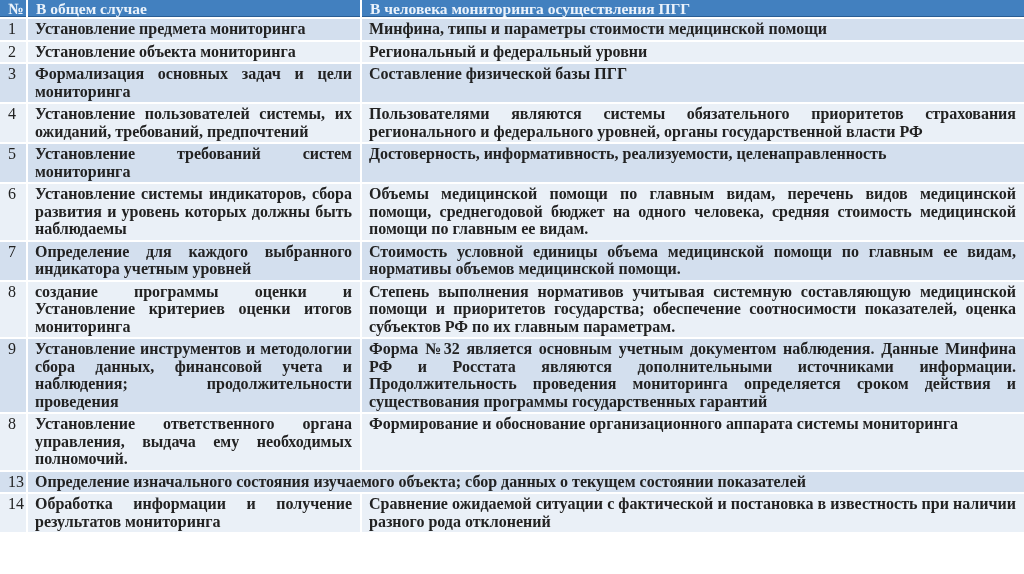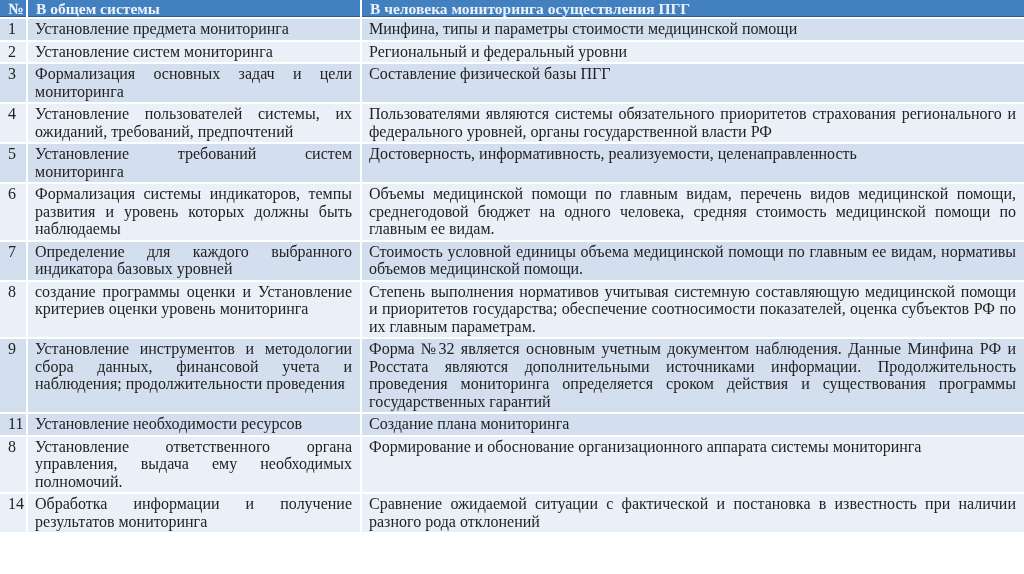--- a/index.html
+++ b/index.html
@@ -56,96 +56,96 @@
   }
   tbody td.num{
     padding-left:8px;
     padding-right:2px;
     text-align:left;
   }
   tbody td.general,
   tbody td.context,
   tbody td.full{
     text-align:justify;
+    font-weight:bold;
   }
   tbody tr.band-dark td{background:var(--band-dark);}
   tbody tr.band-light td{background:var(--band-light);}
 </style>
 </head>
 <body>
 
 <div class="slide">
   <table class="monitoring-table">
     <colgroup>
       <col class="c-num">
       <col class="c-general">
       <col class="c-context">
     </colgroup>
     <thead>
       <tr>
         <th>№</th>
-        <th>В общем системы</th>
+        <th>В общем случае</th>
         <th>В человека мониторинга осуществления ПГГ</th>
       </tr>
     </thead>
     <tbody id="table-body">
         <tr class="band-dark">
     <td class="num">1</td>
   <td class="general">Установление предмета мониторинга</td>
           <td class="context">Минфина, типы и параметры стоимости медицинской помощи</td>
         </tr>
         <tr class="band-light">
     <td class="num">2</td>
-  <td class="general">Установление систем мониторинга</td>
+  <td class="general">Установление объекта мониторинга</td>
           <td class="context">Региональный и федеральный уровни</td>
         </tr>
         <tr class="band-dark">
     <td class="num">3</td>
   <td class="general">Формализация основных задач и цели мониторинга</td>
           <td class="context">Составление физической базы ПГГ</td>
         </tr>
         <tr class="band-light">
     <td class="num">4</td>
   <td class="general">Установление пользователей системы, их ожиданий, требований, предпочтений</td>
           <td class="context">Пользователями являются системы обязательного приоритетов страхования регионального и федерального уровней, органы государственной власти РФ</td>
         </tr>
         <tr class="band-dark">
     <td class="num">5</td>
   <td class="general">Установление требований систем мониторинга</td>
           <td class="context">Достоверность, информативность, реализуемости, целенаправленность</td>
         </tr>
         <tr class="band-light">
     <td class="num">6</td>
-  <td class="general">Формализация системы индикаторов, темпы развития и уровень которых должны быть наблюдаемы</td>
+  <td class="general">Установление системы индикаторов, сбора развития и уровень которых должны быть наблюдаемы</td>
           <td class="context">Объемы медицинской помощи по главным видам, перечень видов медицинской помощи, среднегодовой бюджет на одного человека, средняя стоимость медицинской помощи по главным ее видам.</td>
         </tr>
         <tr class="band-dark">
     <td class="num">7</td>
-  <td class="general">Определение для каждого выбранного индикатора базовых уровней</td>
+  <td class="general">Определение для каждого выбранного индикатора учетным уровней</td>
           <td class="context">Стоимость условной единицы объема медицинской помощи по главным ее видам, нормативы объемов медицинской помощи.</td>
         </tr>
         <tr class="band-light">
     <td class="num">8</td>
-  <td class="general">создание программы оценки и Установление критериев оценки уровень мониторинга</td>
+  <td class="general">создание программы оценки и Установление критериев оценки итогов мониторинга</td>
           <td class="context">Степень выполнения нормативов учитывая системную составляющую медицинской помощи и приоритетов государства; обеспечение соотносимости показателей, оценка субъектов РФ по их главным параметрам.</td>
         </tr>
         <tr class="band-dark">
     <td class="num">9</td>
   <td class="general">Установление инструментов и методологии сбора данных, финансовой учета и наблюдения; продолжительности проведения</td>
           <td class="context">Форма №32 является основным учетным документом наблюдения. Данные Минфина РФ и Росстата являются дополнительными источниками информации. Продолжительность проведения мониторинга определяется сроком действия и существования программы государственных гарантий</td>
         </tr>
-        <tr class="band-dark">
-    <td class="num">11</td>
-  <td class="general">Установление необходимости ресурсов</td>
-          <td class="context">Создание плана мониторинга</td>
-        </tr>
         <tr class="band-light">
     <td class="num">8</td>
   <td class="general">Установление ответственного органа управления, выдача ему необходимых полномочий.</td>
           <td class="context">Формирование и обоснование организационного аппарата системы мониторинга</td>
+        </tr>
+        <tr class="band-dark">
+    <td class="num">13</td>
+  <td class="full" colspan="2">Определение изначального состояния изучаемого объекта; сбор данных о текущем состоянии показателей</td>
         </tr>
         <tr class="band-light">
     <td class="num">14</td>
   <td class="general">Обработка информации и получение результатов мониторинга</td>
           <td class="context">Сравнение ожидаемой ситуации с фактической и постановка в известность при наличии разного рода отклонений</td>
         </tr>
       </tbody>
   </table>
 </div>
 

